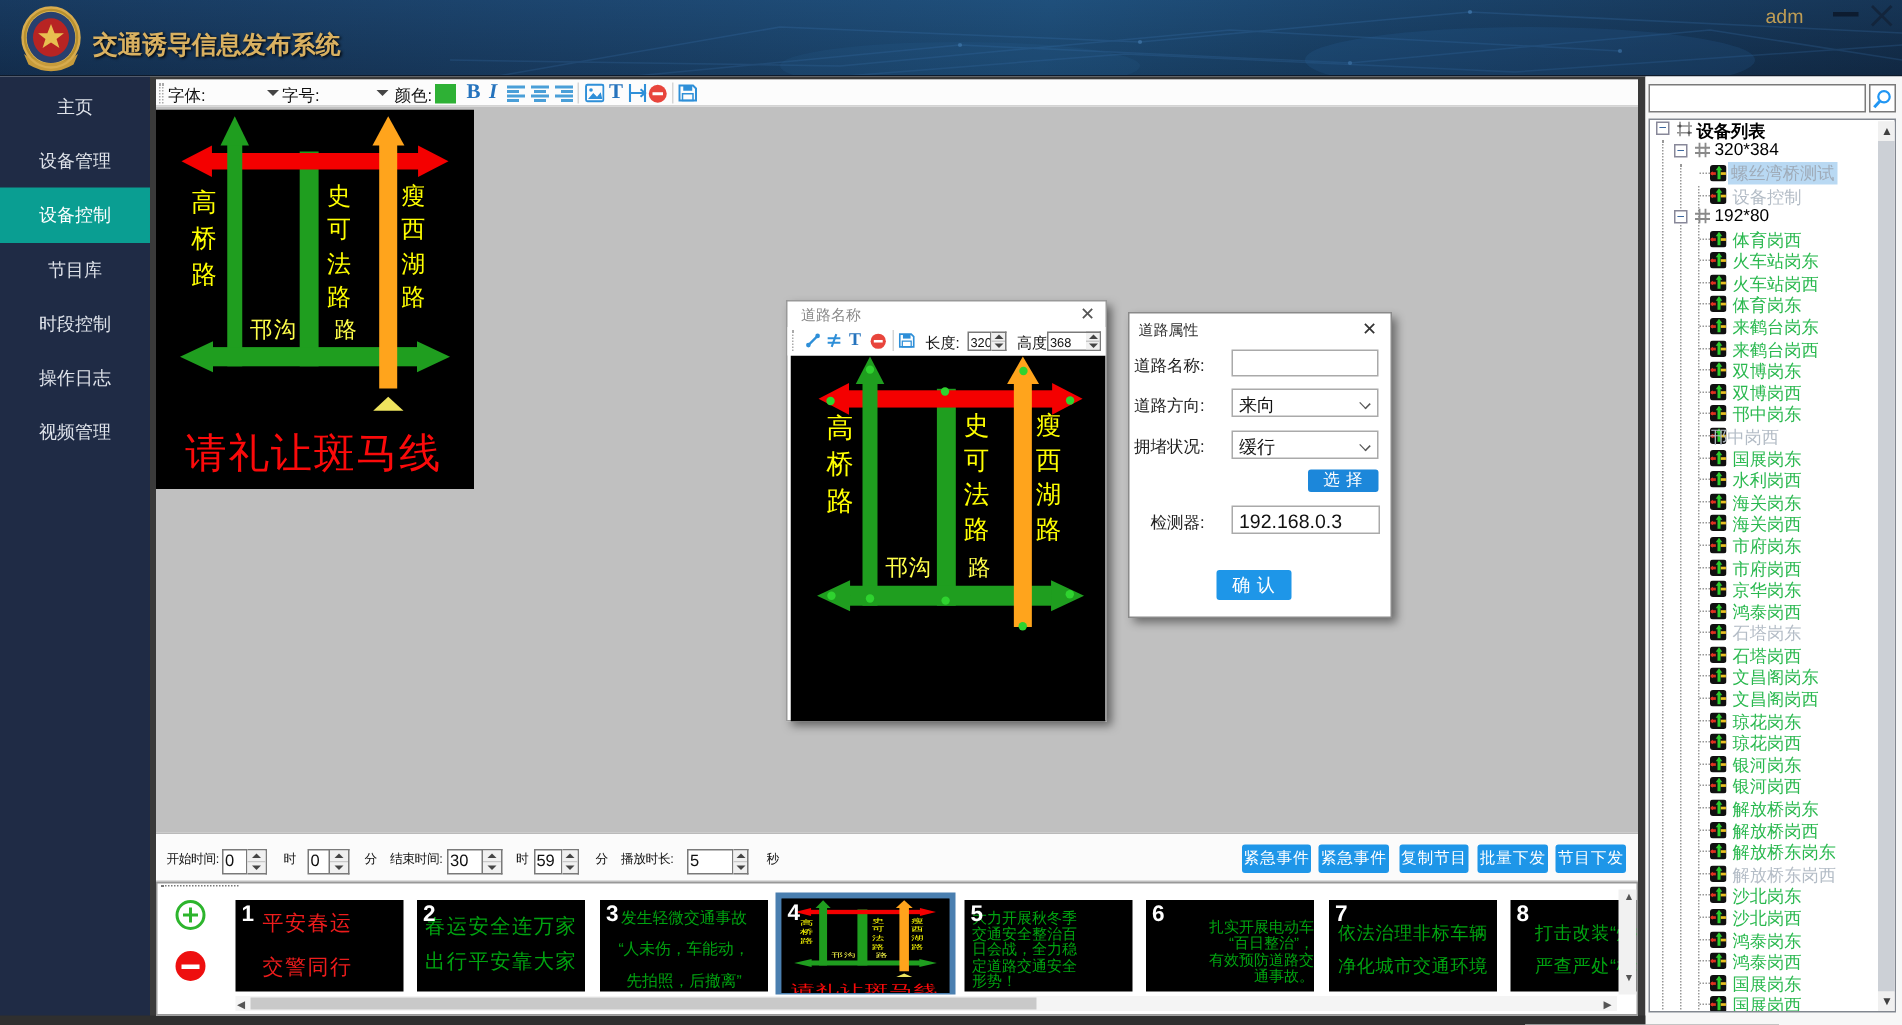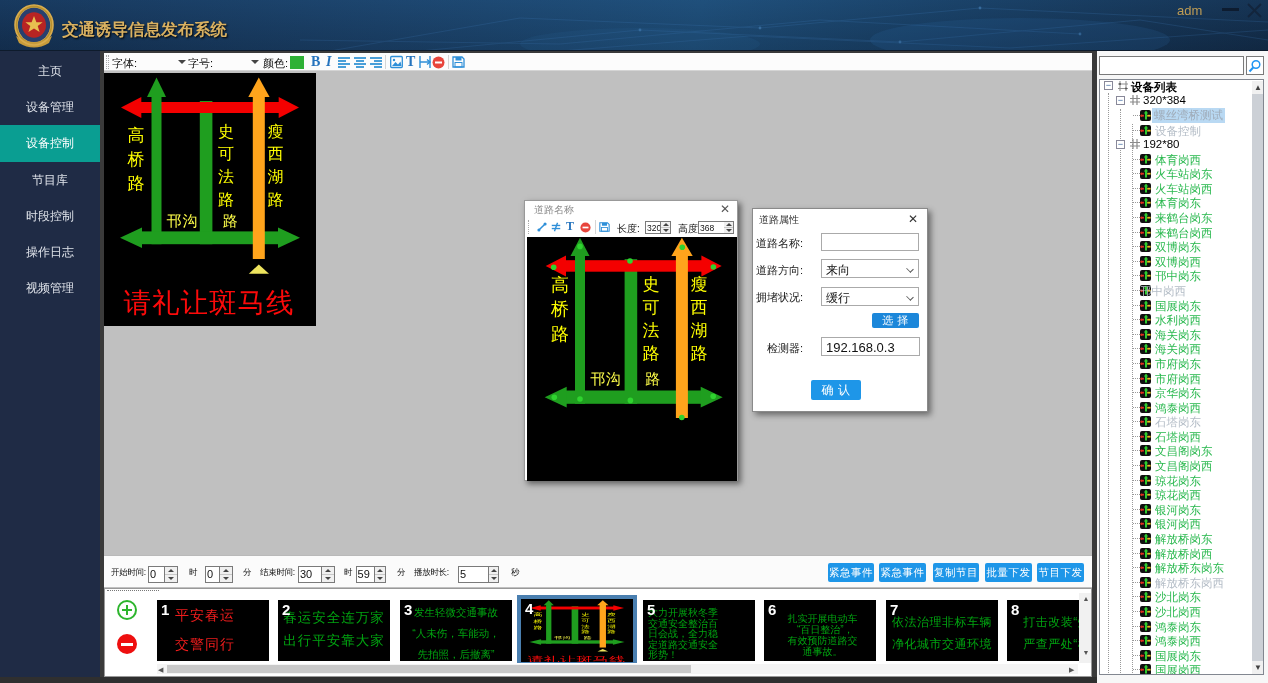--- a/index.html
+++ b/index.html
@@ -59,21 +59,21 @@
 #plusc:after{content:"";position:absolute;left:7px;top:3px;width:2px;height:10px;background:#2db52d}
 #minusc{left:12px;top:45px;background:#ee0f0f}
 #minusc:before{content:"";position:absolute;left:4px;top:8.5px;width:12px;height:3px;background:#fff}
 .thumb{position:absolute;top:11px;width:112px;height:61px;background:#000;overflow:hidden}
 .tnum{position:absolute;left:4px;top:1px;font-size:15px;font-weight:bold;color:#fff;z-index:3}
 .ttx{position:absolute;width:100%;text-align:center}
 .red1{top:1px;font-size:14px;color:#ee1c1c;line-height:29px;letter-spacing:1px;padding-right:16px}
 .grn2{top:6px;font-size:13.5px;color:#00a410;line-height:23px;letter-spacing:1px}
 .grn3{top:2px;font-size:10.5px;color:#00a410;line-height:21px}
 .grn5{top:8px;font-size:10px;color:#00a410;line-height:10.6px;text-align:left;padding-left:5px}
-.grn6{top:13px;font-size:10px;color:#00a410;line-height:11px;text-align:center;padding-left:5px}
+.grn6{top:13px;font-size:10px;color:#00a410;line-height:11px;text-align:right;padding-left:5px}
 .grn7{top:17px;font-size:12px;color:#00a410;line-height:11px;letter-spacing:0.5px}
 .thumbsel{position:absolute;left:412px;top:6px;width:120px;height:68px;background:#4a7fb0}
 .thumbselin{position:absolute;left:4px;top:4px;width:112px;height:63px;background:#000;overflow:hidden}
 
 .sbtrack{position:absolute;background:#f1f1f1}
 .sbthumb{position:absolute;background:#cdcdcd}
 .sbarr{position:absolute;font-size:7px;color:#555;font-family:"Liberation Sans",sans-serif}
 
 #rpanel{position:absolute;left:1097px;top:51px;width:171px;height:632px;background:#f7f7f7}
 #srch{position:absolute;left:2px;top:5px;width:145px;height:19px;background:#fff;border:1px solid #7a7a7a}

